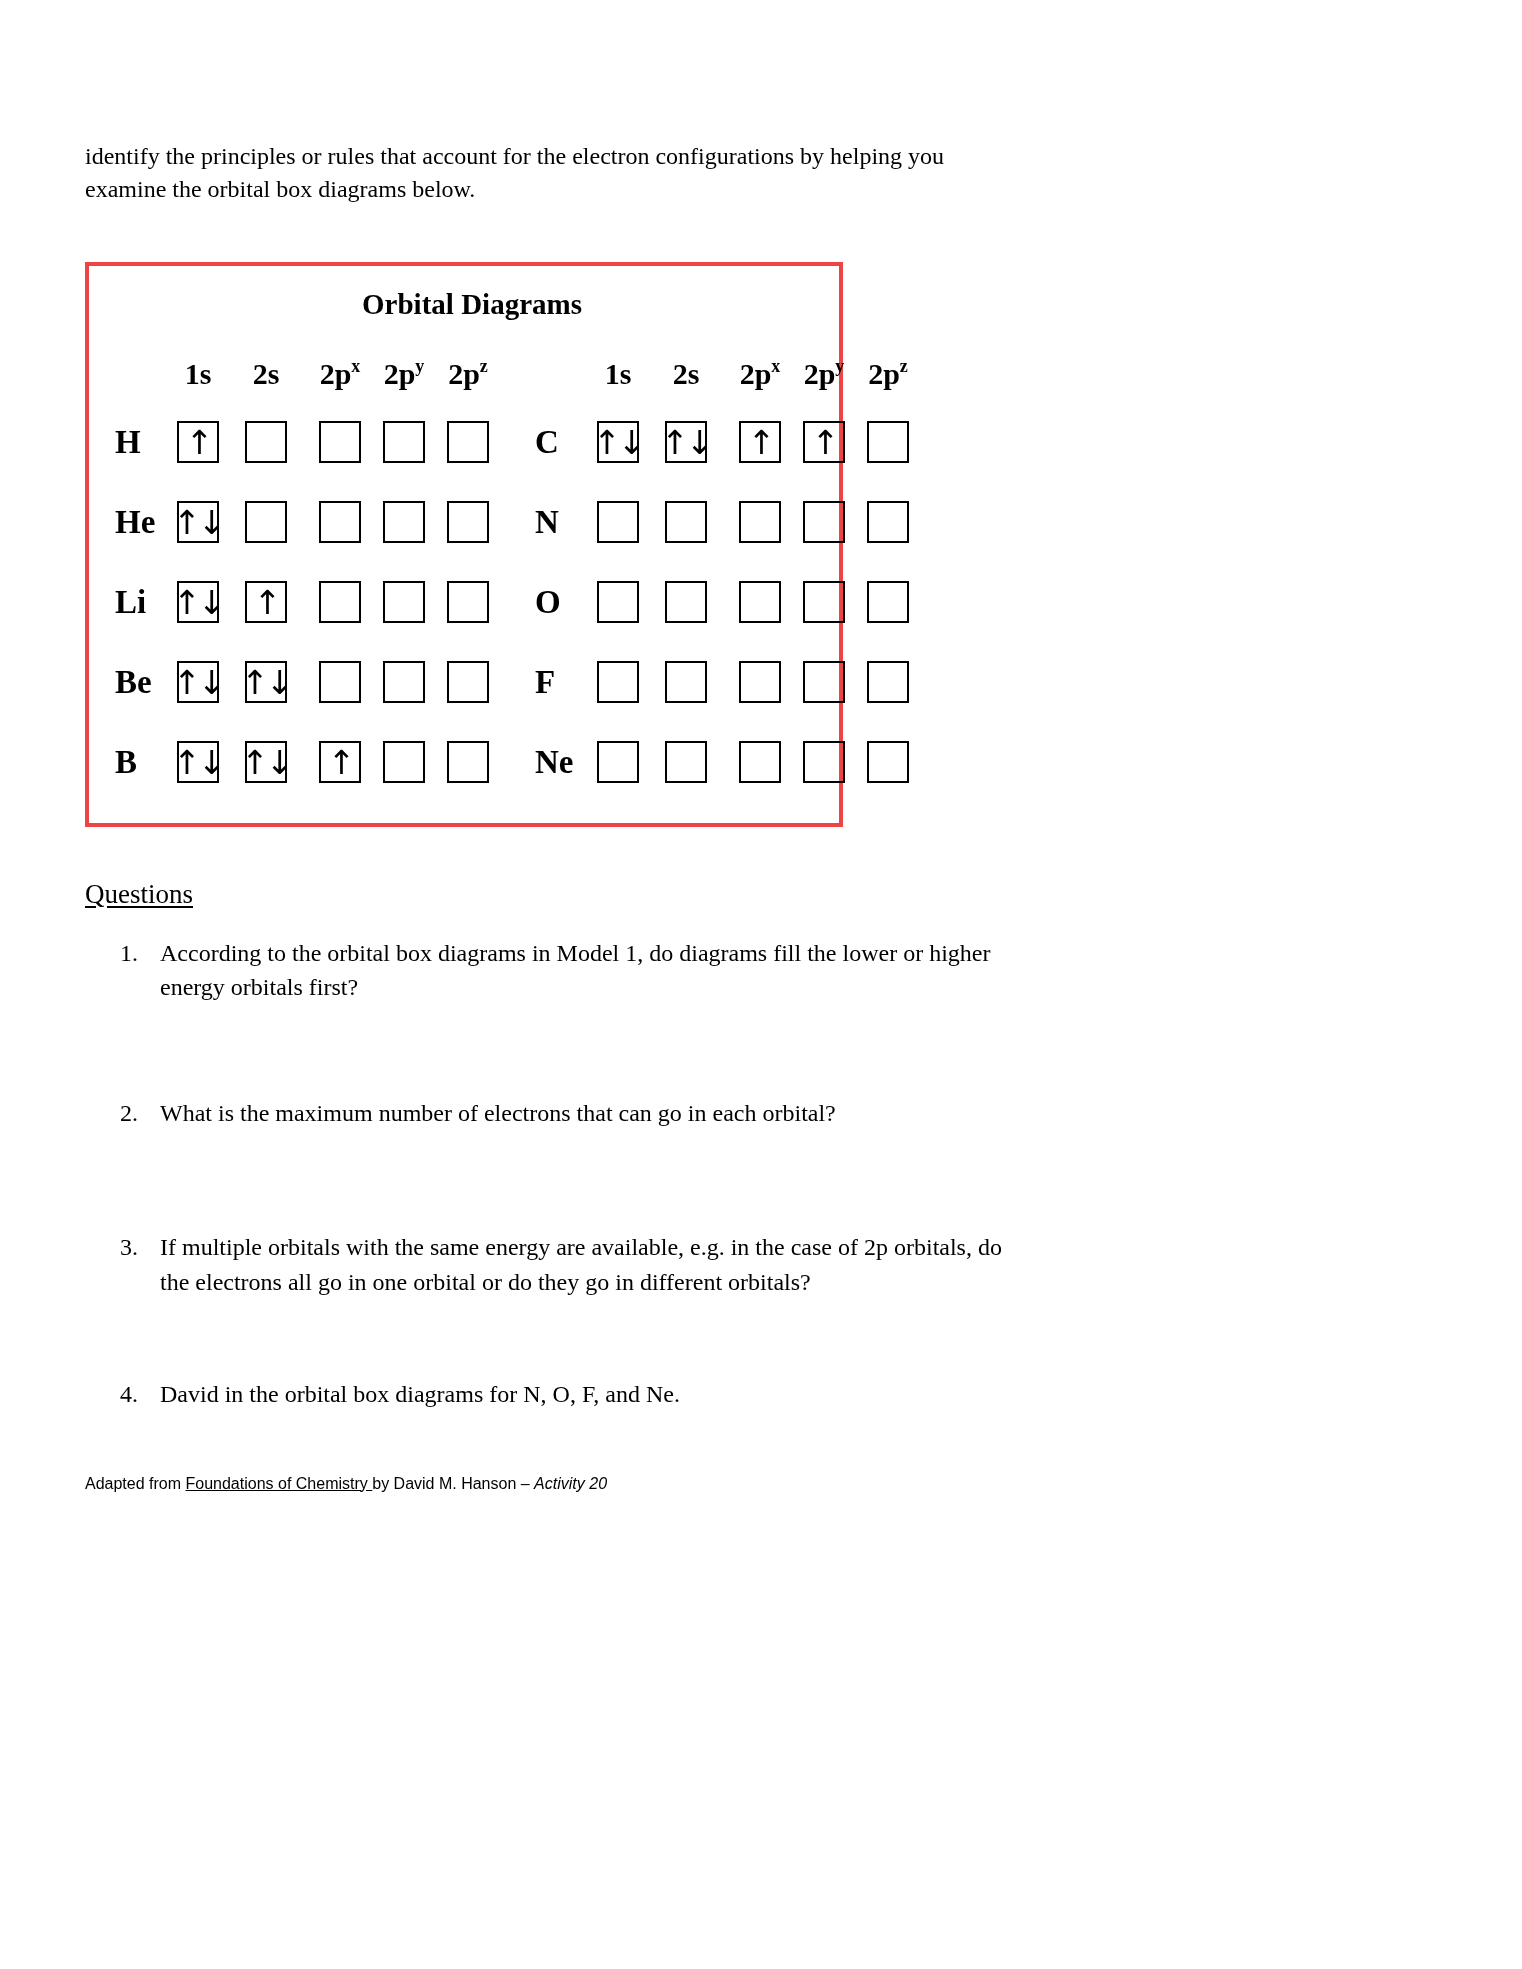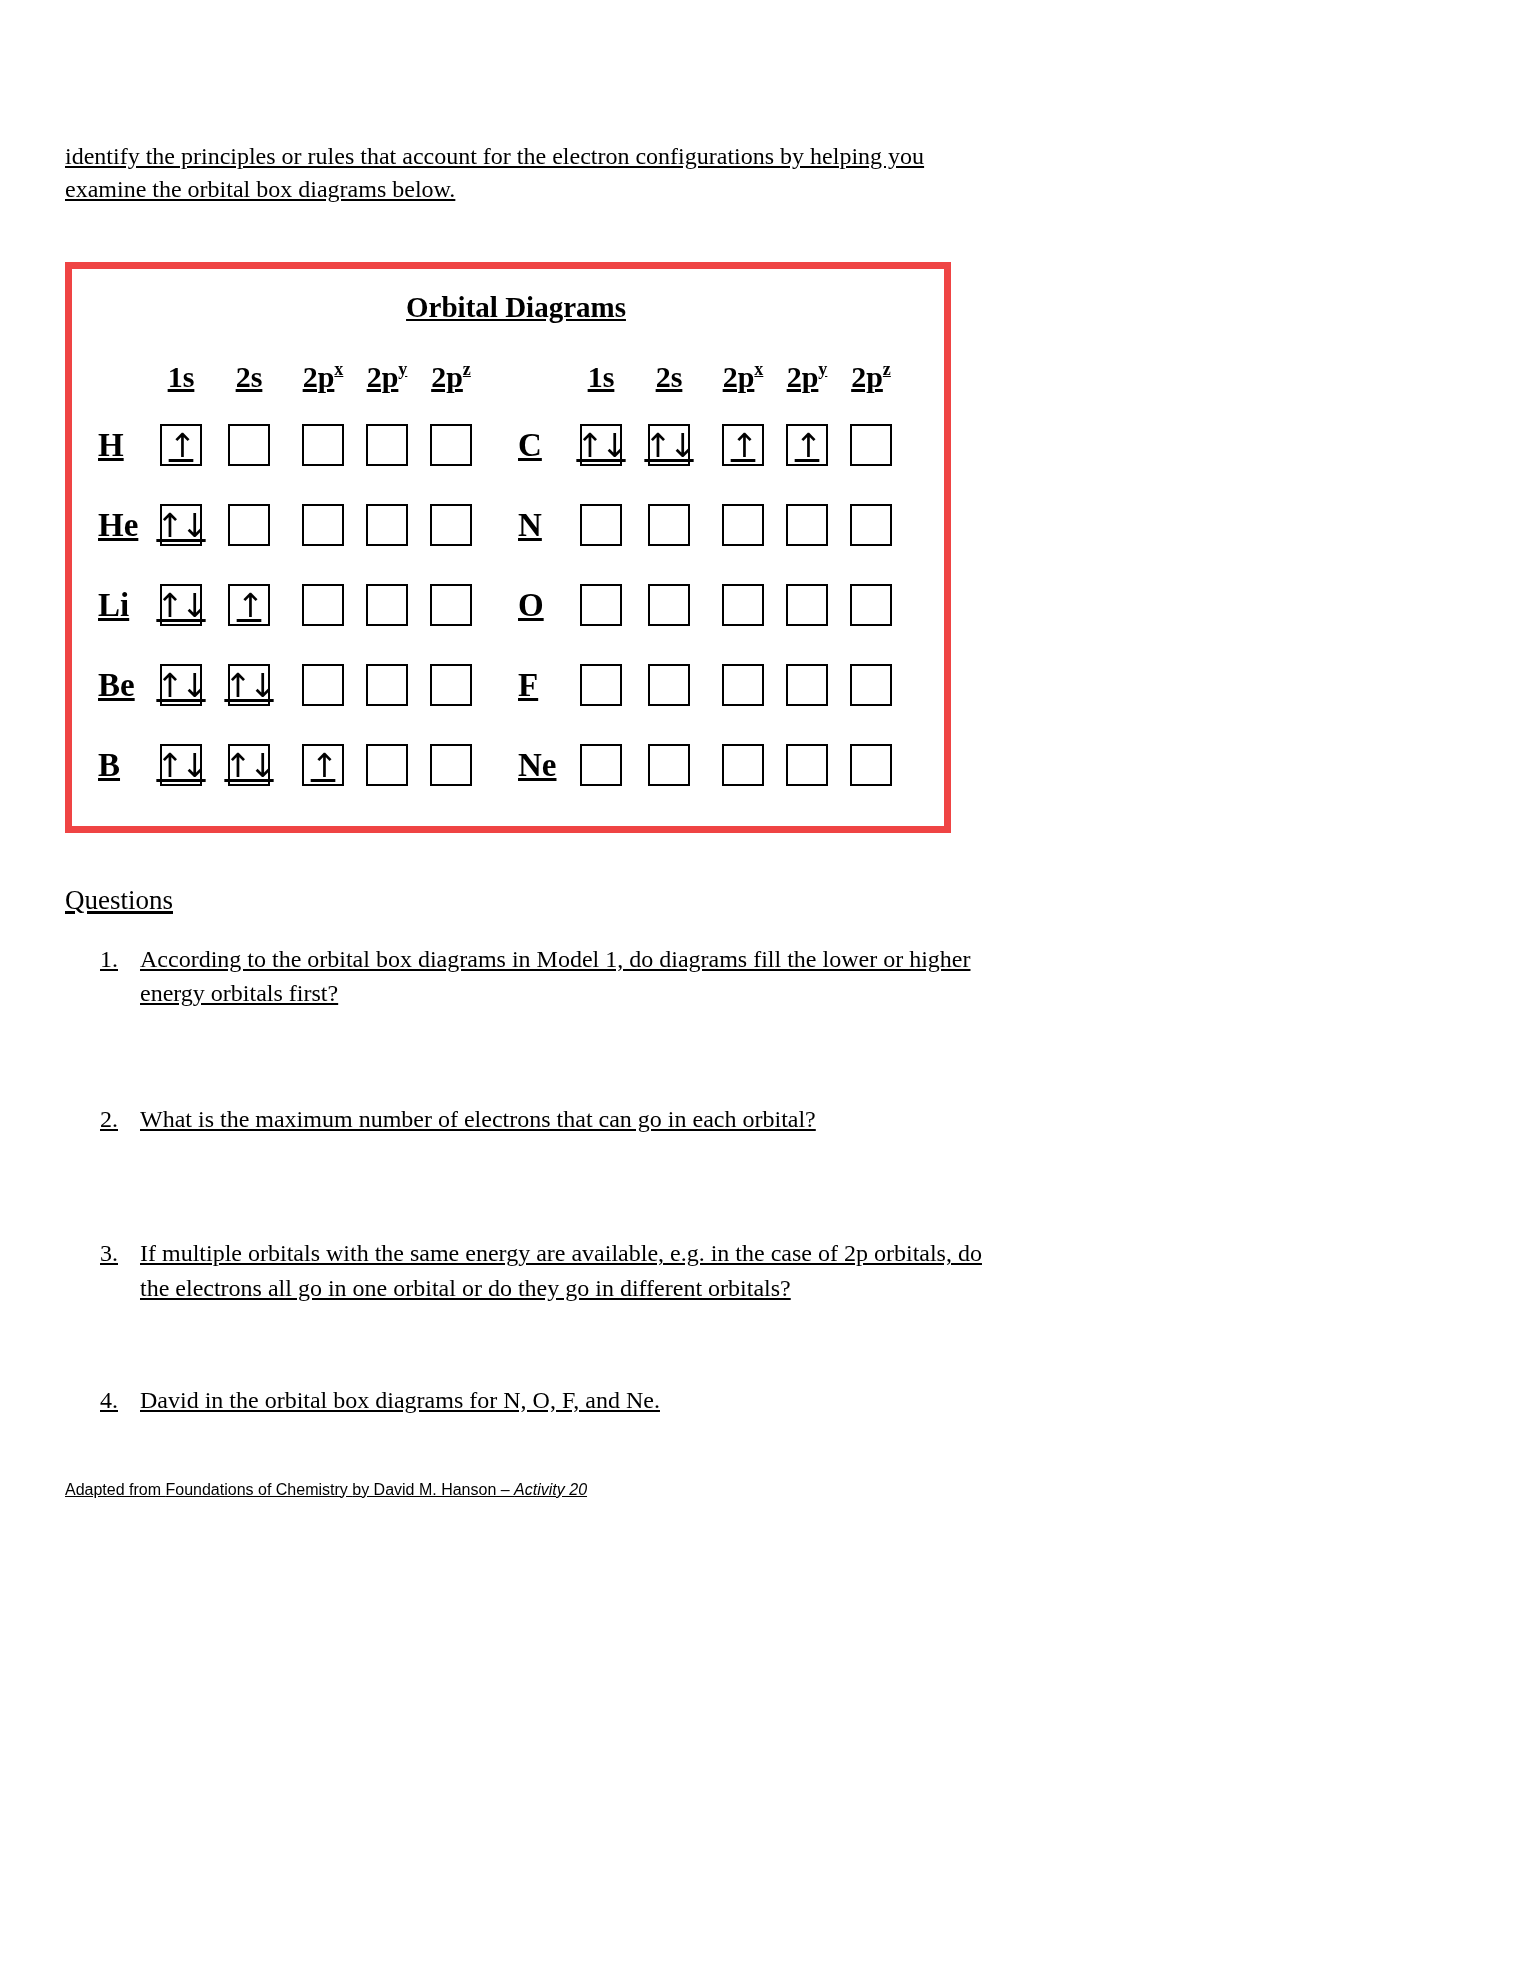--- a/index.html
+++ b/index.html
@@ -4,32 +4,32 @@
 <style>
   * { box-sizing: border-box; }
   html, body { margin: 0; padding: 0; }
   body {
     width: 1522px;
     height: 1969px;
     background: #ffffff;
     color: #000000;
     font-family: "Liberation Serif", serif;
   }
-  .page { padding: 140px 140px 0 65px; text-decoration: underline; }
+  .page { padding: 140px 140px 0 85px; }
 
   .intro {
     font-size: 24px;
     line-height: 1.38;
     max-width: 900px;
     margin: 0 0 56px 0;
   }
 
   .panel {
-    width: 886px;
-    border: 7px solid #ef4444;
+    width: 758px;
+    border: 4px solid #ef4444;
     padding: 22px 10px 40px 26px;
   }
   .panel-title {
     text-align: center;
     font-weight: bold;
     font-size: 29px;
     margin-bottom: 36px;
   }
   .cols { display: flex; }
   .col-left { margin-right: 46px; }

